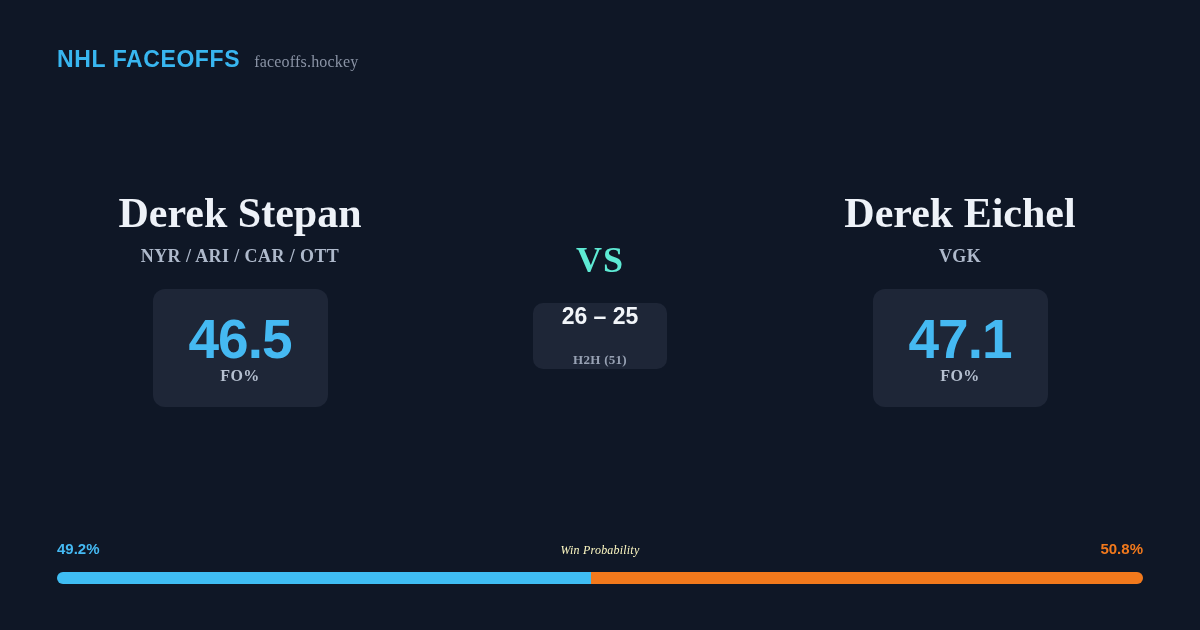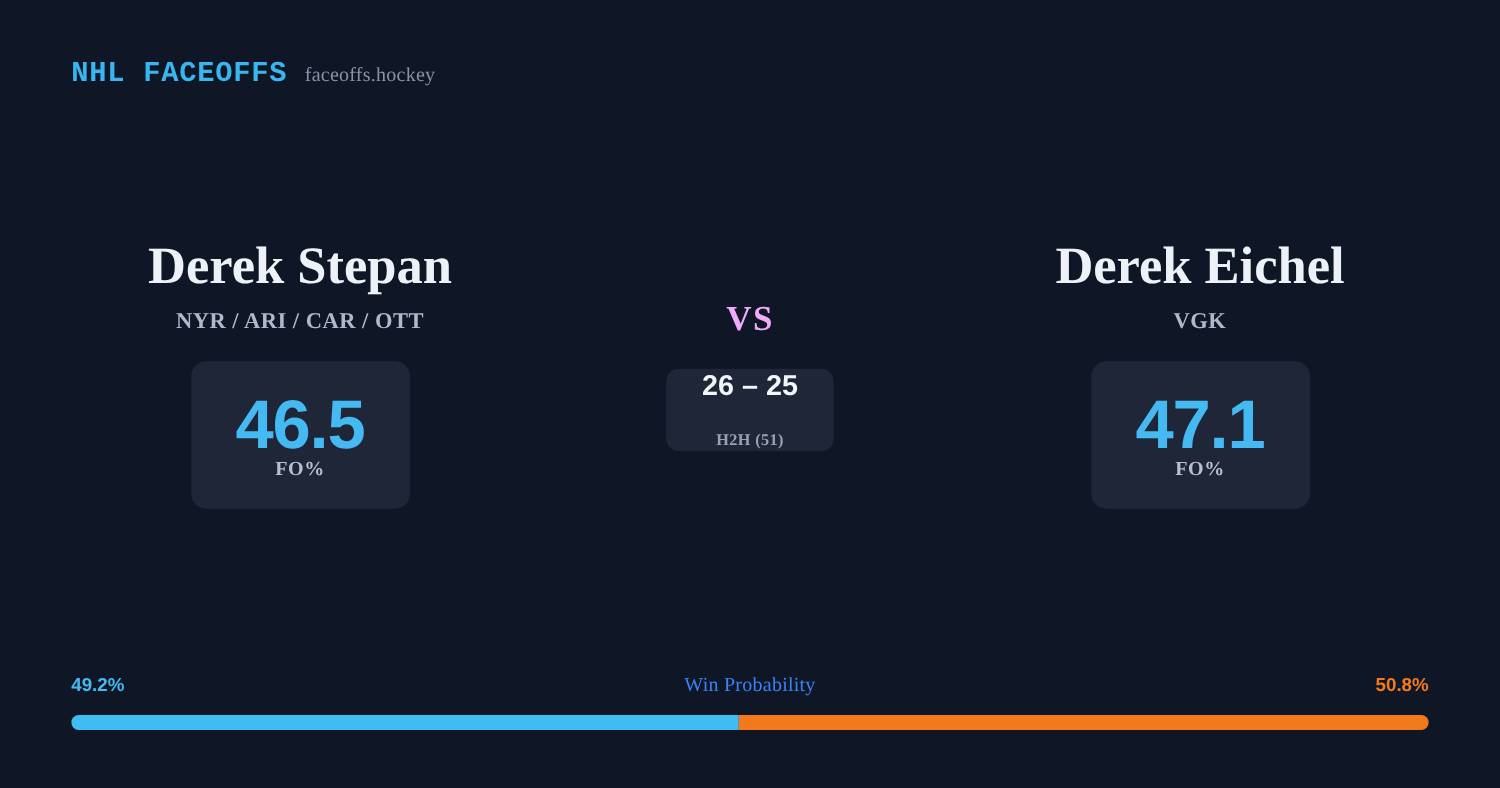--- a/index.html
+++ b/index.html
@@ -20,21 +20,21 @@
   
   .header {
     position: absolute;
     left: 57px;
     top: 46px;
     display: flex;
     align-items: baseline;
     gap: 14px;
   }
   .brand {
-    font-family: Liberation Mono, monospace;
+    font-family: Liberation Sans, sans-serif;
     font-size: 23px;
     font-weight: bold;
     color: #38b6f0;
     letter-spacing: 0.6px;
   }
   .brand-domain {
     font-family: "Liberation Serif", serif;
     font-size: 16px;
     color: #8a93a5;
     letter-spacing: 0.2px;
@@ -111,23 +111,23 @@
   .center {
     width: 240px;
     display: flex;
     flex-direction: column;
     align-items: center;
     padding-top: 52px;
   }
 
   .vs-text {
     font-family: "Liberation Serif", serif;
-    font-size: 28px;
-    font-weight: bold;
-    color: #f0abfc;
+    font-size: 36px;
+    font-weight: bold;
+    color: #5eead4;
     line-height: 1;
     letter-spacing: 1px;
   }
 
   .h2h-card {
     margin-top: 25px;
     width: 134px;
     height: 66px;
     background: #1e2637;
     border-radius: 10px;
@@ -173,23 +173,24 @@
 
   .wp-left {
     font-family: "Liberation Sans", sans-serif;
     font-size: 15px;
     font-weight: bold;
     color: #45b9f2;
   }
 
   .wp-title {
     font-family: "Liberation Serif", serif;
-    font-size: 16px;
-    color: #3b82f6;
+    font-size: 12px;
+    color: #fef9c3;
     letter-spacing: 0.2px;
+    font-style: italic;
   }
 
   .wp-right {
     font-family: "Liberation Sans", sans-serif;
     font-size: 15px;
     font-weight: bold;
     color: #f2791c;
   }
 
   .wp-bar {

